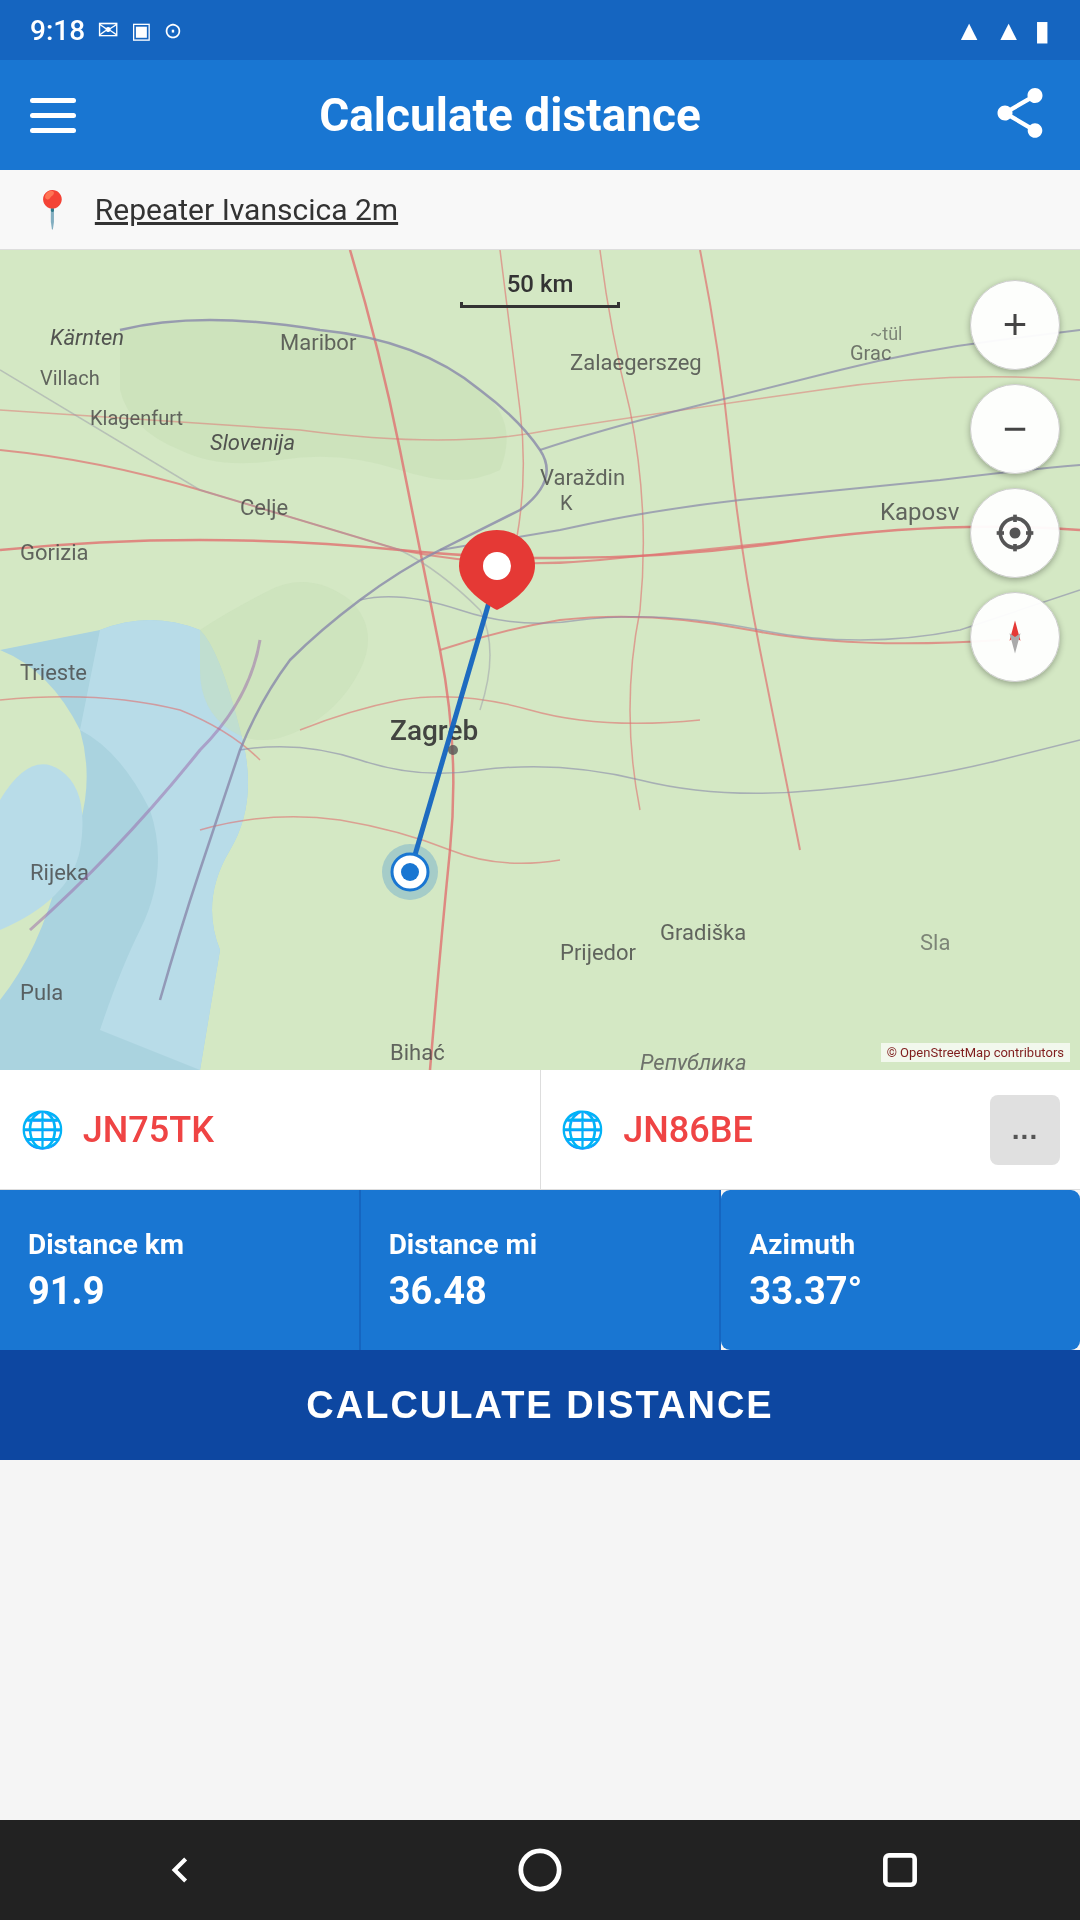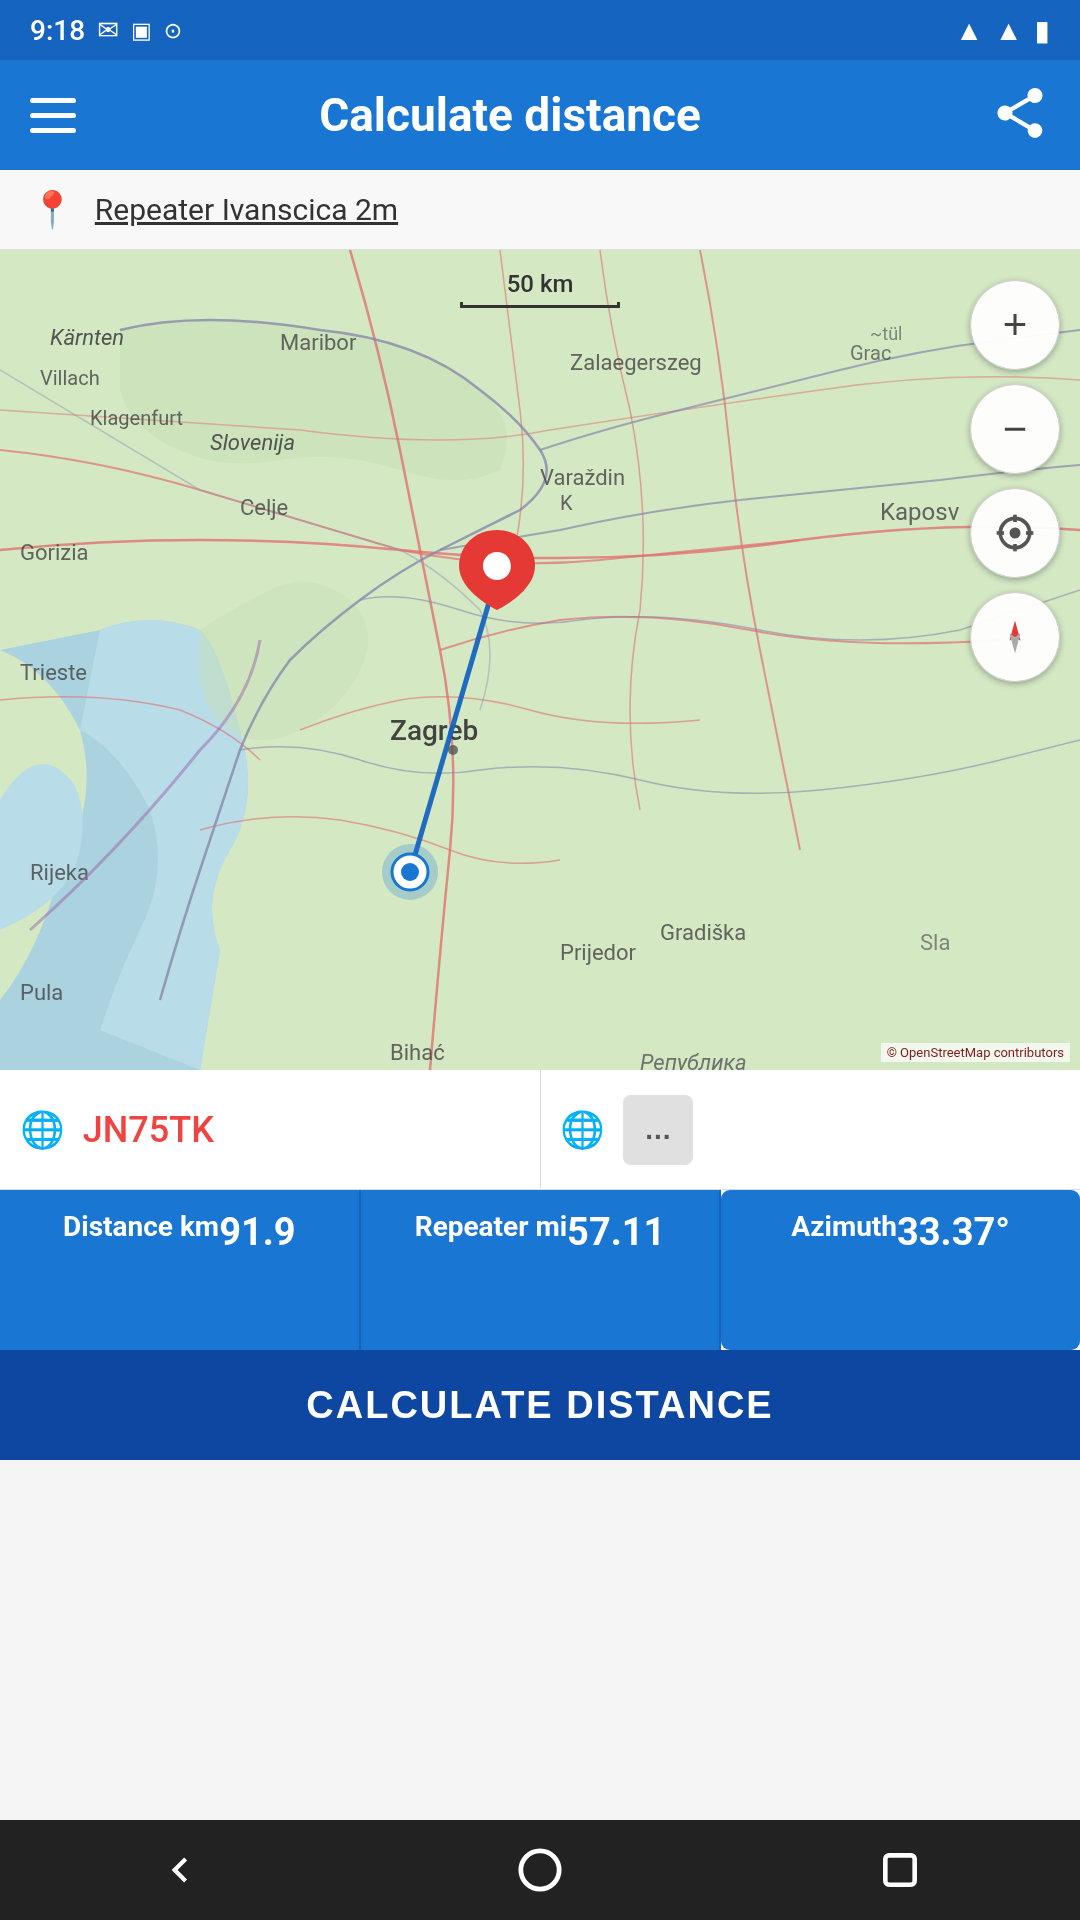--- a/index.html
+++ b/index.html
@@ -221,21 +221,21 @@
     
     .results-row {
       width: 100%;
       height: 160px;
       display: flex;
     }
     .result-card {
       flex: 1;
       background: #1976D2;
       display: flex;
-      flex-direction: row;
+      flex-direction: column;
       justify-content: center;
       padding: 20px 28px;
       border-right: 2px solid #1565C0;
       color: white;
     }
     .result-card:last-child { border-right: none; border-radius: 9px; }
     .result-label {
       font-size: 28px;
       font-weight: 700;
       color: white;
@@ -434,32 +434,33 @@
   <div class="osm-attr">© OpenStreetMap contributors</div>
 </div>
 
 <div class="inputs-row">
   <div class="grid-input">
     <span class="grid-icon">🌐</span>
     <span class="grid-value">JN75TK</span>
   </div>
   <div class="grid-input" style="border-right: none;">
     <span class="grid-icon">🌐</span>
+    <span class="grid-value">JN86BE</span>
     <button class="more-btn">...</button>
   </div>
 </div>
 
 <div class="results-row">
   <div class="result-card">
     <span class="result-label">Distance km</span>
     <span class="result-value">91.9</span>
   </div>
   <div class="result-card">
-    <span class="result-label">Repeater mi</span>
-    <span class="result-value">57.11</span>
+    <span class="result-label">Distance mi</span>
+    <span class="result-value">36.48</span>
   </div>
   <div class="result-card">
     <span class="result-label">Azimuth</span>
     <span class="result-value">33.37°</span>
   </div>
 </div>
 
 <button class="calc-btn">CALCULATE DISTANCE</button>
 
 <div class="nav-bar">

